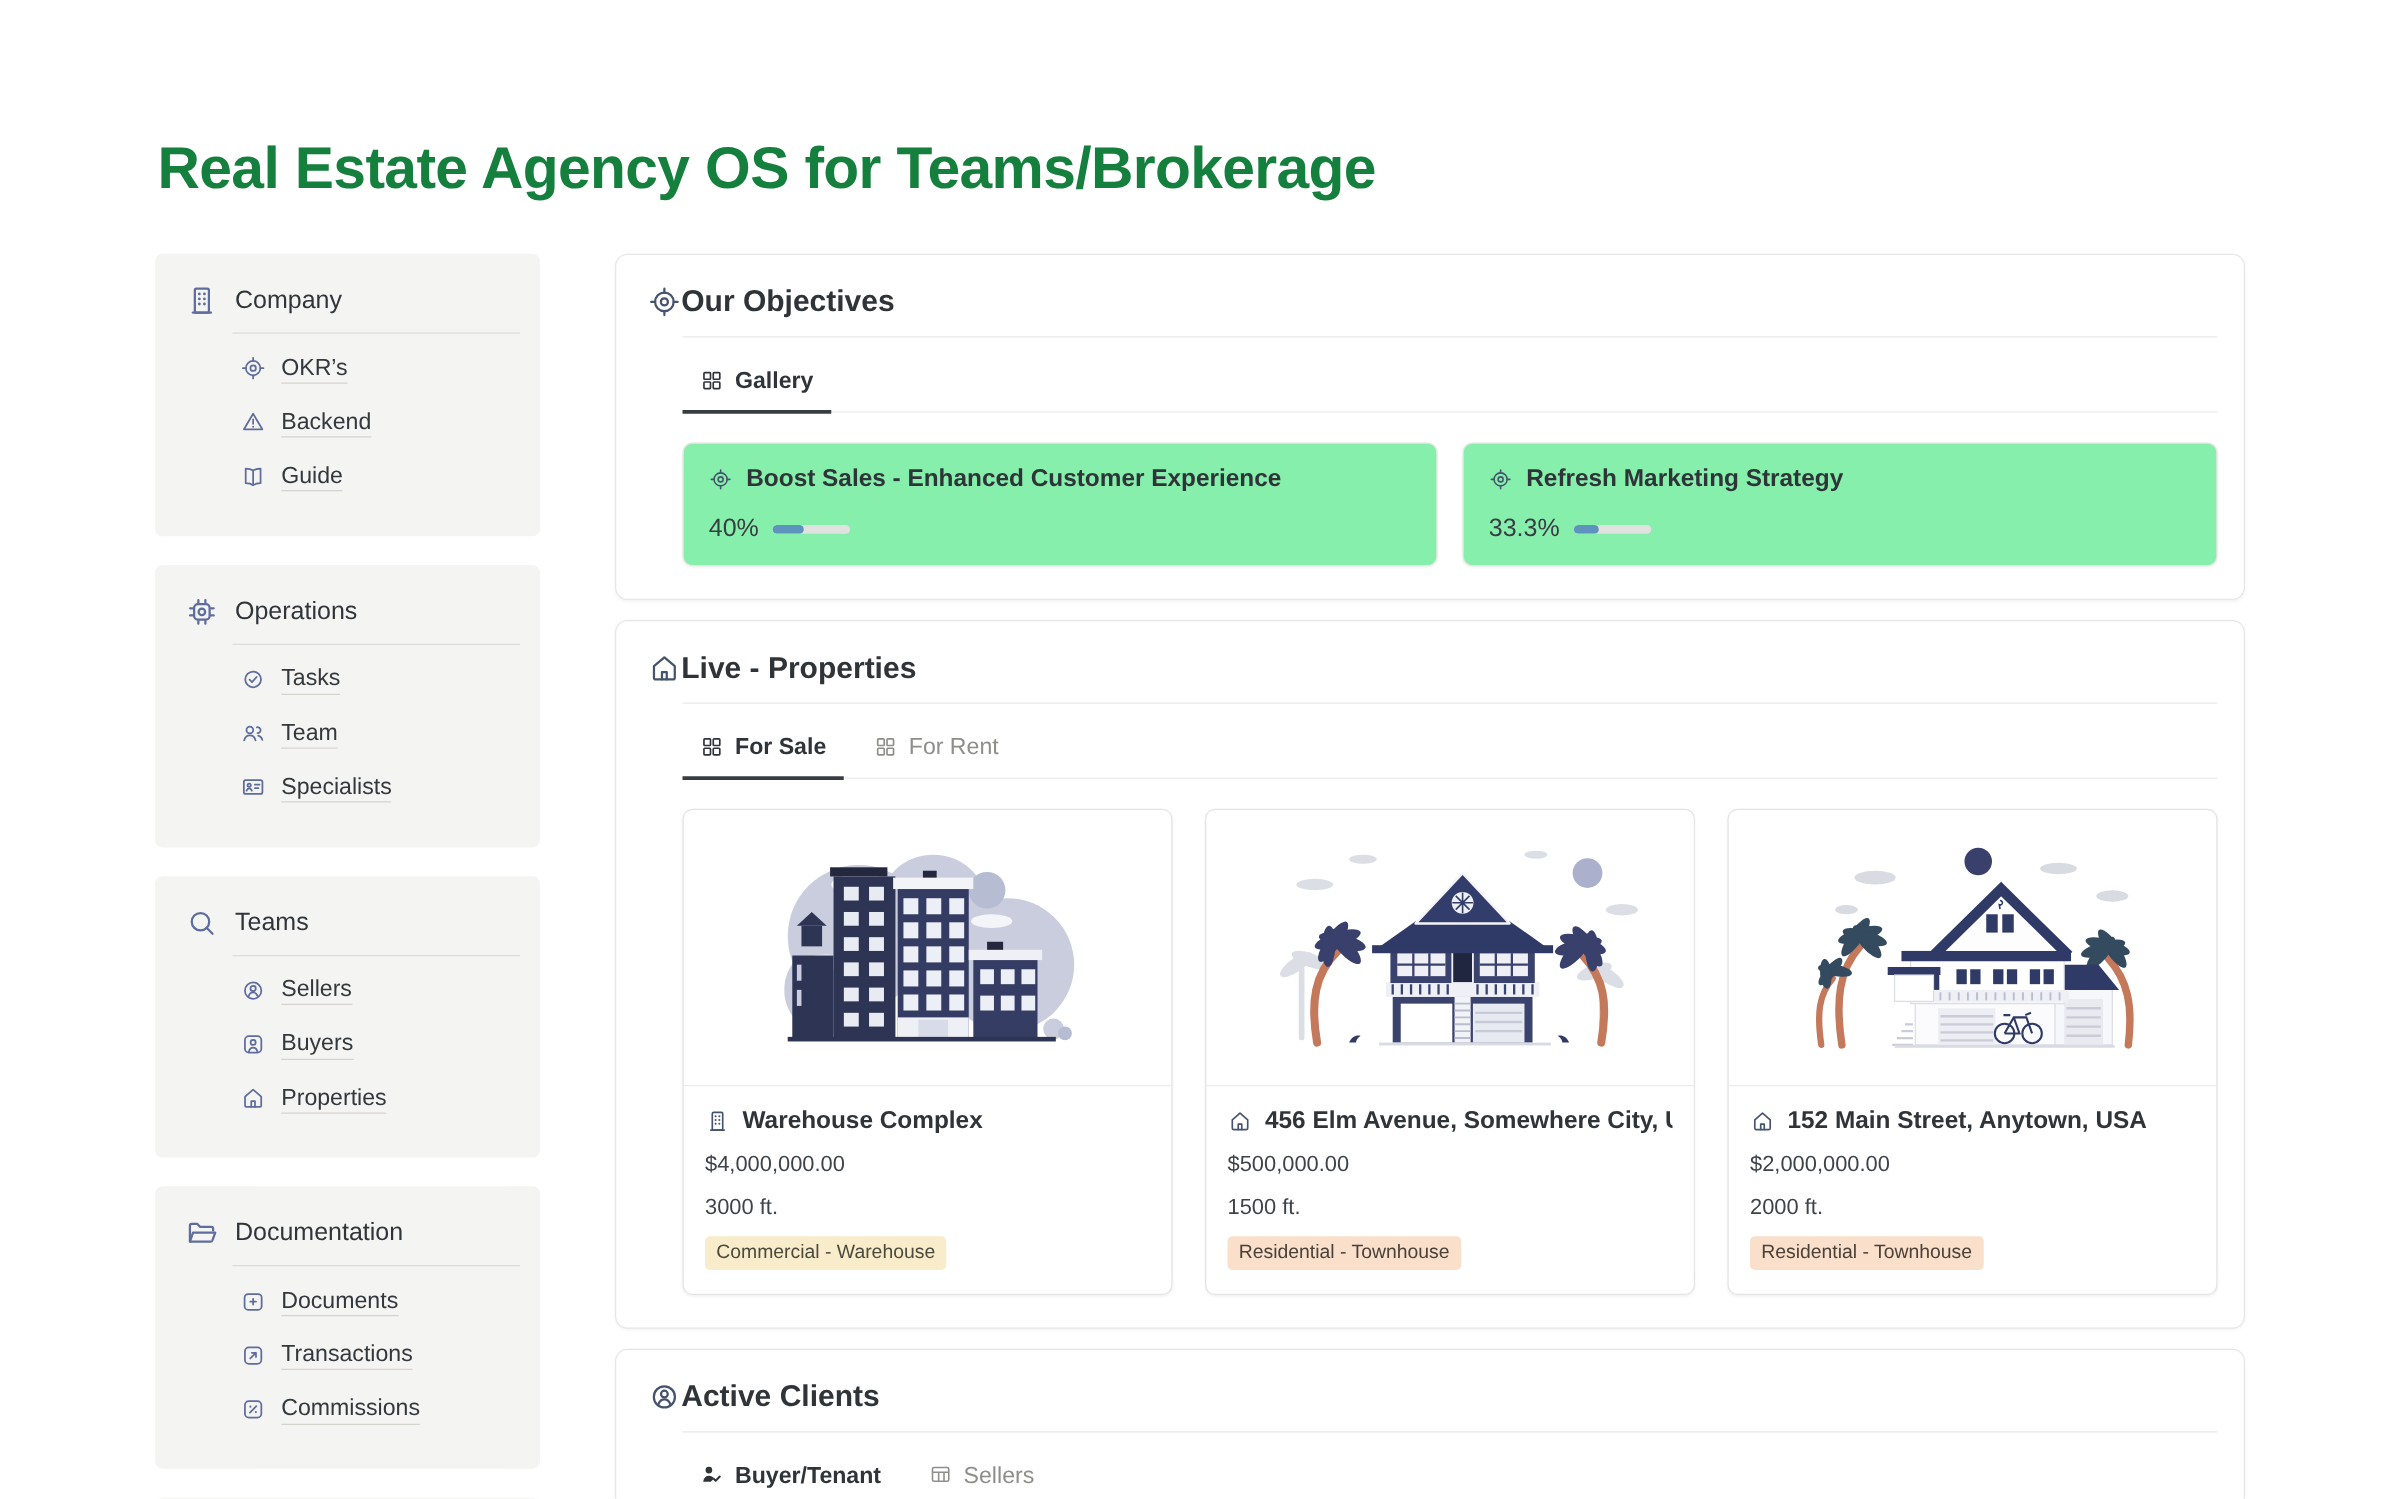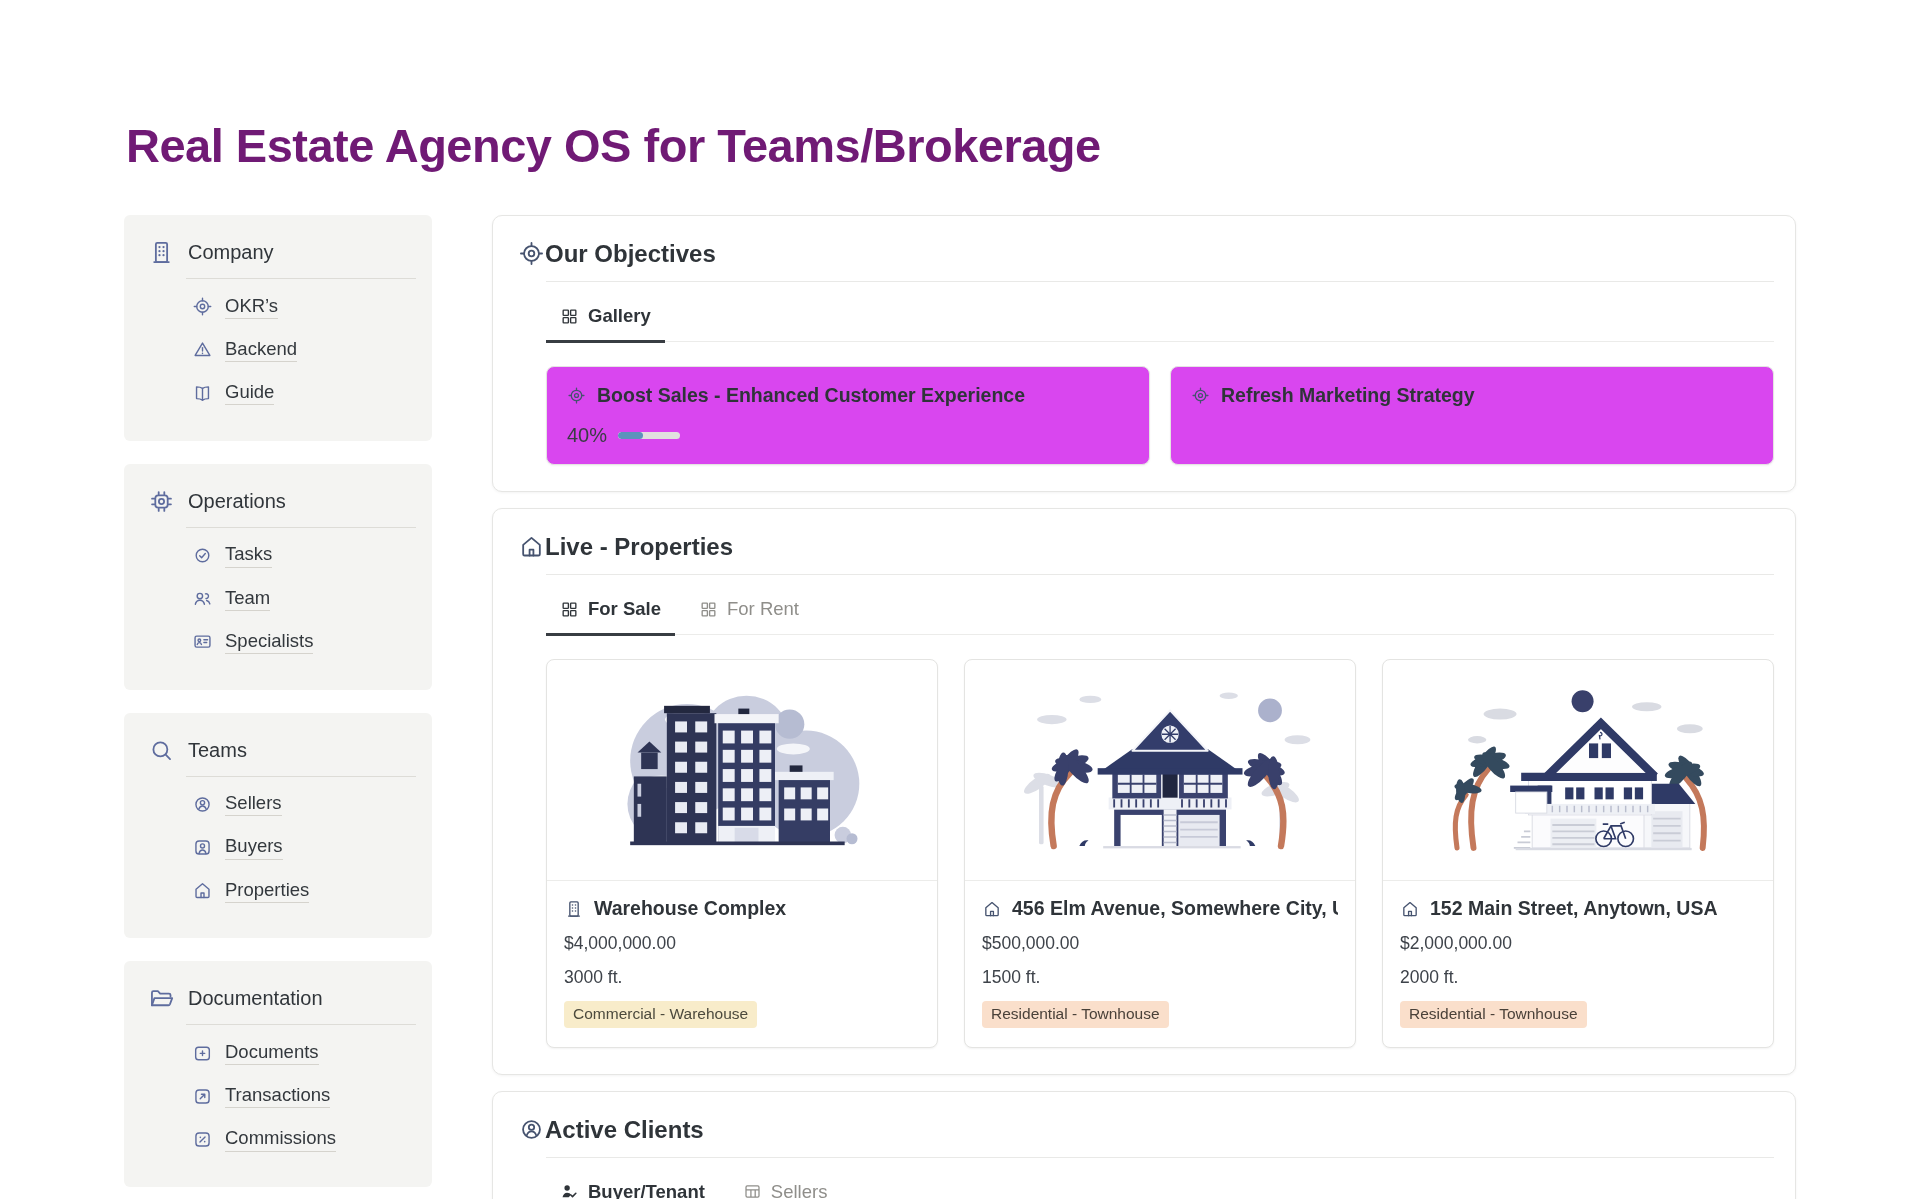--- a/index.html
+++ b/index.html
@@ -1,19 +1,19 @@
 <!DOCTYPE html>
 <html><head>
 <meta charset="utf-8">
 <style>
   html,body{margin:0;padding:0;background:#fff;}
   body{font-family:"Liberation Sans","DejaVu Sans",sans-serif;-webkit-font-smoothing:antialiased;color:#31363b;}
   .canvas{position:relative;width:1920px;height:1199px;overflow:hidden;background:#fff;}
   .page{padding:106px 124px 0 124px;}
-  .page-title{font-size:47px;font-weight:700;color:#701a75;letter-spacing:-.5px;margin:12px 0 42px 2px;}
+  .page-title{font-size:47px;font-weight:700;color:#15803d;letter-spacing:-.5px;margin:0 0 42px 2px;}
   .layout{display:flex;gap:60px;align-items:flex-start;}
 
   
   .sidebar{width:308px;flex-shrink:0;}
   .side-card{background:#f4f4f2;border-radius:6px;padding:24px 16px 26px 24px;margin-bottom:23px;}
   .side-head{display:flex;align-items:center;gap:13px;}
   .side-head .ic{width:27px;height:27px;color:#5e6c9e;flex-shrink:0;}
   .side-head-label{font-size:20px;font-weight:400;color:#30353a;}
   .side-div{height:1px;background:#dddcd7;margin:12px 0 6px 38px;}
   .side-items{margin-left:44px;}
@@ -30,21 +30,21 @@
   .sec-div{height:1px;background:#e9e9e7;margin:13px 0 0 28px;}
   .inner{margin-left:28px;}
 
   .tabs{display:flex;gap:10px;border-bottom:1px solid #ececea;padding-top:15px;}
   .tab{display:flex;align-items:center;gap:9px;font-size:18.5px;color:#8f8e8a;padding:8px 14px 13px 14px;border-bottom:3px solid transparent;margin-bottom:-2px;cursor:pointer;white-space:nowrap;}
   .tab .ic{width:19px;height:19px;}
   .tab.active{color:#2f3439;font-weight:600;border-bottom-color:#383d42;}
 
   
   .obj-grid{display:grid;grid-template-columns:1fr 1fr;gap:20px;margin-top:24px;}
-  .obj-card{border:1px solid #e4e4e2;border-radius:8px;box-shadow:0 1px 2px rgba(15,15,15,.05);padding:17px 20px;background:#d946ef;}
+  .obj-card{border:1px solid #e4e4e2;border-radius:8px;box-shadow:0 1px 2px rgba(15,15,15,.05);padding:17px 20px;background:#86efac;}
   .obj-title{display:flex;align-items:center;gap:11px;font-size:19.5px;font-weight:600;color:#2f3439;}
   .obj-title .ic{width:19px;height:19px;color:#46536f;flex-shrink:0;}
   .obj-progress{display:flex;align-items:center;gap:11px;margin-top:17px;}
   .obj-pct{font-size:20px;color:#383d43;}
   .bar{width:62px;height:7px;border-radius:4px;background:#e1e1df;overflow:hidden;}
   .bar-fill{height:100%;border-radius:4px;background:#5d93bc;}
 
   
   .prop-grid{display:grid;grid-template-columns:1fr 1fr 1fr;gap:26px;margin-top:24px;}
   .prop-card{border:1px solid #e4e4e2;border-radius:8px;box-shadow:0 1px 2px rgba(15,15,15,.05);background:#fff;overflow:hidden;}
@@ -347,20 +347,26 @@
                       <div class="bar-fill" style="width: 40%;"></div>
                     </div>
                 </div>
               </div>
               <div class="obj-card">
                 <div class="obj-title">
                   <svg class="ic" viewBox="0 0 24 24">
                       <use href="#sym-target"></use>
                     </svg>
                   <span>Refresh Marketing Strategy</span>
+                </div>
+                <div class="obj-progress">
+                  <span class="obj-pct">33.3%</span>
+                  <div class="bar">
+                      <div class="bar-fill" style="width: 33.3%;"></div>
+                    </div>
                 </div>
               </div>
             </div>
           </div>
         </div>
 
         <div class="section-card">
           <div class="sec-head">
             <svg class="ic" viewBox="0 0 24 24">
                 <use href="#sym-home"></use>

